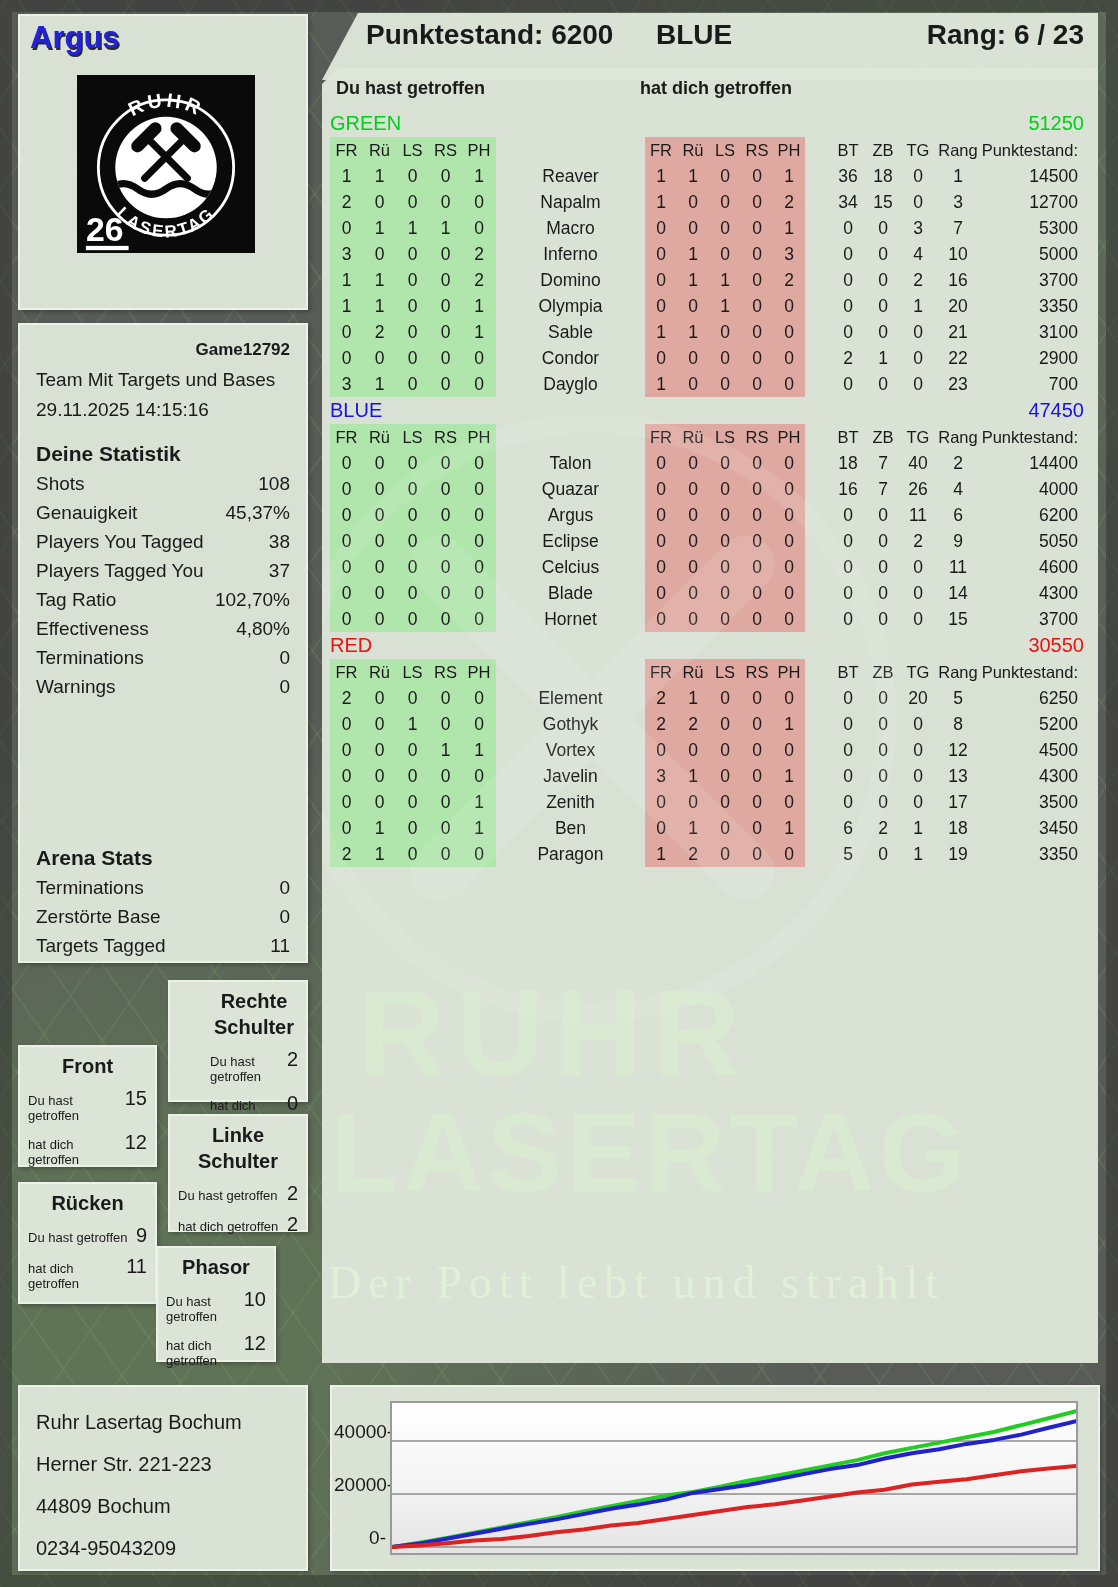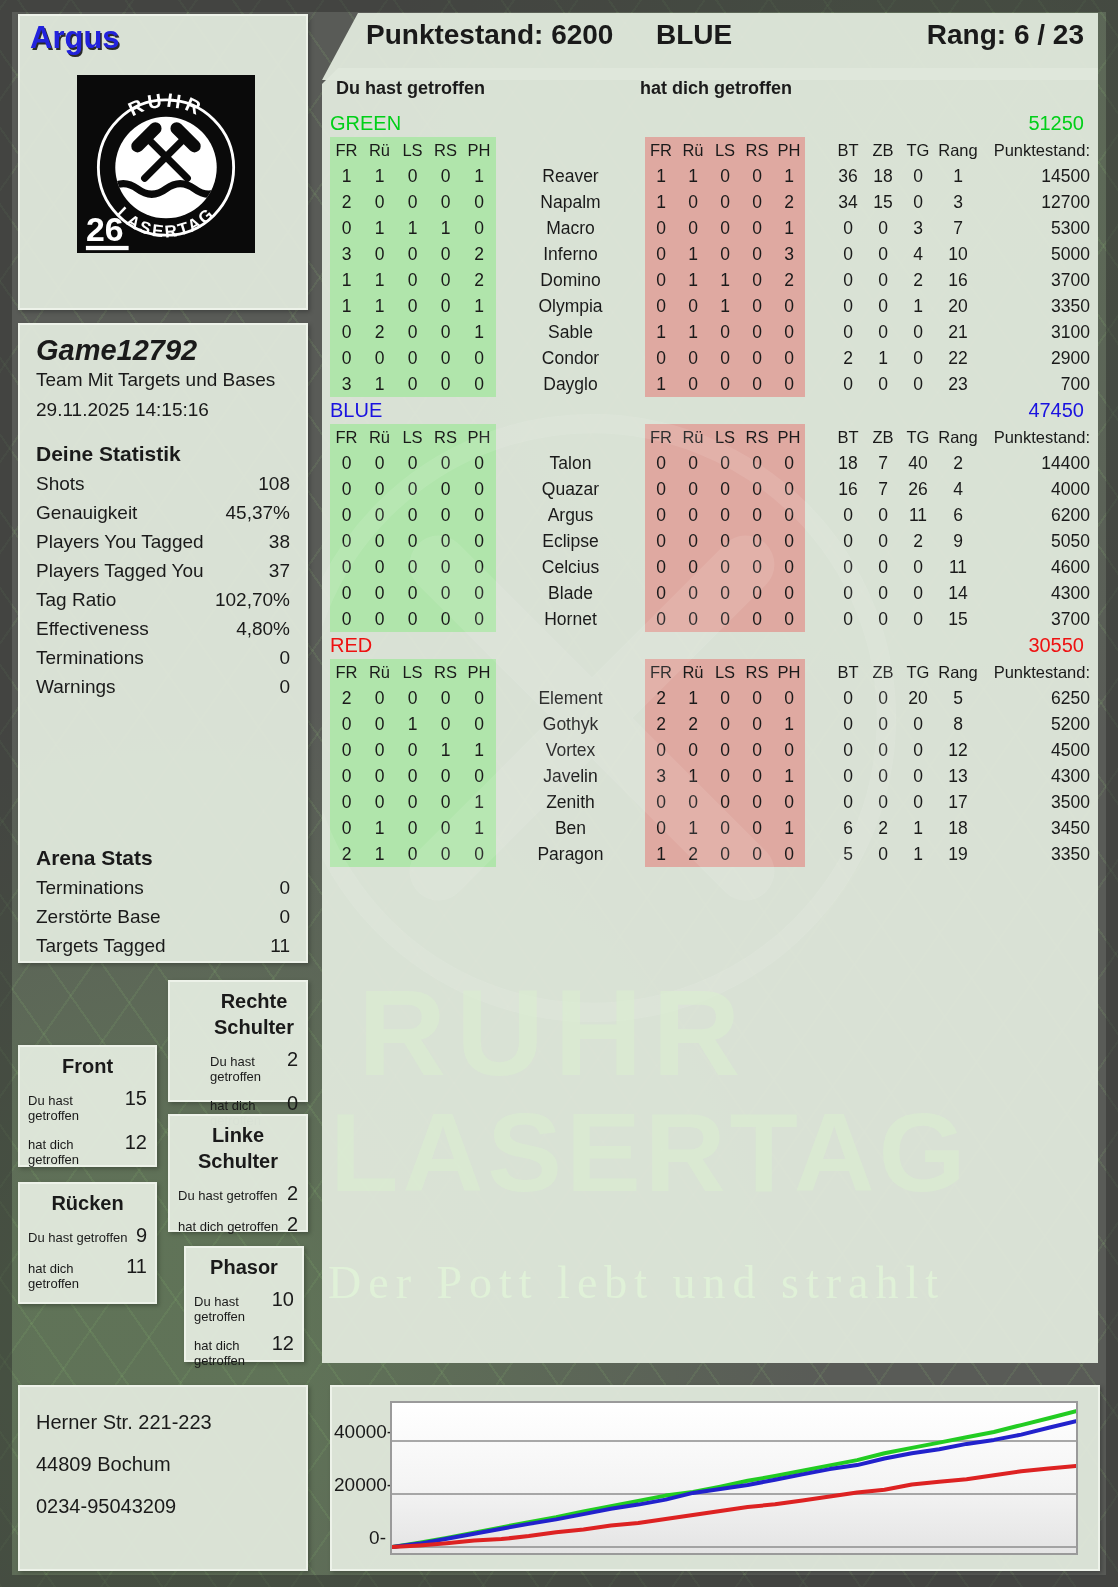--- a/index.html
+++ b/index.html
@@ -18,57 +18,57 @@
     position:absolute;background:rgba(223,231,219,0.96);
     border:2px solid rgba(240,245,236,0.85);
     box-shadow:2px 2px 4px rgba(0,0,0,0.25);
     box-sizing:border-box;
   }
   
   #argus-panel{left:18px;top:14px;width:290px;height:296px;}
   #player-name{position:absolute;left:10px;top:4px;font-size:31px;font-weight:bold;color:#2222dd;text-shadow:1.5px 1.5px 0 #2a2a2a;}
   #badge{position:absolute;left:57px;top:58px;width:178px;height:180px;}
   #stats-panel{left:18px;top:323px;width:290px;height:640px;padding:10px 16px;}
-  .stat-head-row{display:flex;justify-content:flex-start;font-weight:bold;font-size:29px;line-height:30px;font-style:italic;}
+  .stat-head-row{display:flex;justify-content:flex-end;font-weight:bold;font-size:17px;line-height:30px;}
   .stat-row{display:flex;justify-content:space-between;font-size:19px;line-height:29px;}
   .stat-line{font-size:19px;line-height:30px;}
   .section-title{font-weight:bold;font-size:21px;line-height:30px;margin-top:14px;}
   #arena-title{margin-top:142px;}
   
   .bodybox{position:absolute;background:rgba(225,233,221,0.96);border:2px solid rgba(240,245,236,0.85);box-shadow:2px 2px 4px rgba(0,0,0,0.25);box-sizing:border-box;padding:6px 8px;}
   .bodybox .bb-title{text-align:center;font-weight:bold;font-size:20px;line-height:26px;}
   .bb-row{display:flex;justify-content:space-between;align-items:baseline;margin-top:8px;}
   .bb-label{font-size:13px;}
   .bb-val{font-size:20px;}
   #box-front{left:18px;top:1045px;width:139px;height:122px;}
   #box-ruecken{left:18px;top:1182px;width:139px;height:122px;}
   #box-rechte{left:168px;top:980px;width:140px;height:122px;padding-left:40px;}
   #box-linke{left:168px;top:1114px;width:140px;height:118px;}
-  #box-phasor{left:184px;top:1246px;width:120px;height:116px;}
+  #box-phasor{left:156px;top:1246px;width:120px;height:116px;}
   #address-panel{left:18px;top:1385px;width:290px;height:186px;padding:14px 16px;}
   .addr-line{font-size:20px;line-height:42px;}
   
   #topbar{left:322px;top:13px;width:776px;height:67px;clip-path:polygon(36px 0,100% 0,100% 100%,0 100%);border:none;}
   #topbar .tb{position:absolute;top:6px;font-weight:bold;font-size:28px;}
   #tb-score{left:44px;}
   #tb-team{left:334px;font-size:27px;}
   #tb-rank{right:14px;}
   
   #main-panel{left:322px;top:68px;width:776px;height:1295px;clip-path:polygon(16px 0,100% 0,100% 100%,0 100%,0 16px);border:none;padding:10px 0 0 8px;}
   .hit-labels{position:relative;height:32px;}
   .hit-labels span{position:absolute;top:0;font-weight:bold;font-size:18px;}
   #lbl-you-hit{left:6px;}
   #lbl-hit-you{left:310px;}
   .team-header{display:flex;justify-content:space-between;align-items:center;height:27px;padding-right:14px;font-size:20px;font-weight:normal;}
   .trow{display:grid;grid-template-columns:33px 33px 33px 33px 34px 149px 32px 32px 32px 32px 32px 26px 34px 36px 34px 46px 1fr;height:26px;align-items:center;font-size:17.5px;}
   .trow.thead{font-size:16.5px;}
   .trow div{text-align:center;line-height:26px;}
   .trow .g{background:#b0e5ab;}
   .trow .r{background:#dfa9a1;}
-  .trow .punkte{text-align:right;padding-right:8px;}
+  .trow .punkte{text-align:right;padding-right:20px;}
   .trow .pname{text-align:center;}
   
   .ghost{position:absolute;left:-50px;top:330px;width:640px;height:640px;opacity:0.09;pointer-events:none;}
   .wm{position:absolute;left:0;width:100%;text-align:left;pointer-events:none;color:rgba(219,238,208,0.6);font-weight:bold;}
   #wm1{top:895px;left:36px;font-size:122px;letter-spacing:10px;}
   #wm2{top:1020px;left:8px;font-size:112px;letter-spacing:4px;}
   #wm3{top:1188px;left:6px;font-family:"Liberation Serif",serif;font-weight:normal;font-size:46px;letter-spacing:7px;color:rgba(224,243,216,0.85);}
   
   #chart-panel{left:330px;top:1385px;width:770px;height:186px;}
   #plot{position:absolute;left:58px;top:14px;width:688px;height:154px;border:2px solid #9a9a9a;background:linear-gradient(to bottom,#ffffff 0%,#f4f4f4 55%,#e4e4e4 100%);box-sizing:border-box;}
@@ -219,20 +219,21 @@
       <span class="bb-label">Du hast getroffen</span>
       <span class="bb-val">10</span>
     </div>
   <div class="bb-row">
       <span class="bb-label">hat dich getroffen</span>
       <span class="bb-val">12</span>
     </div>
 </div>
 
 <div class="panel" id="address-panel">
+  <div class="addr-line">Ruhr Lasertag Bochum</div>
   <div class="addr-line">Herner Str. 221-223</div>
   <div class="addr-line">44809 Bochum</div>
   <div class="addr-line">0234-95043209</div>
 </div>
 
 <div class="panel" id="topbar">
   <span class="tb" id="tb-score">Punktestand: 6200</span>
   <span class="tb" id="tb-team">BLUE</span>
   <span class="tb" id="tb-rank">Rang: 6 / 23</span>
 </div>

